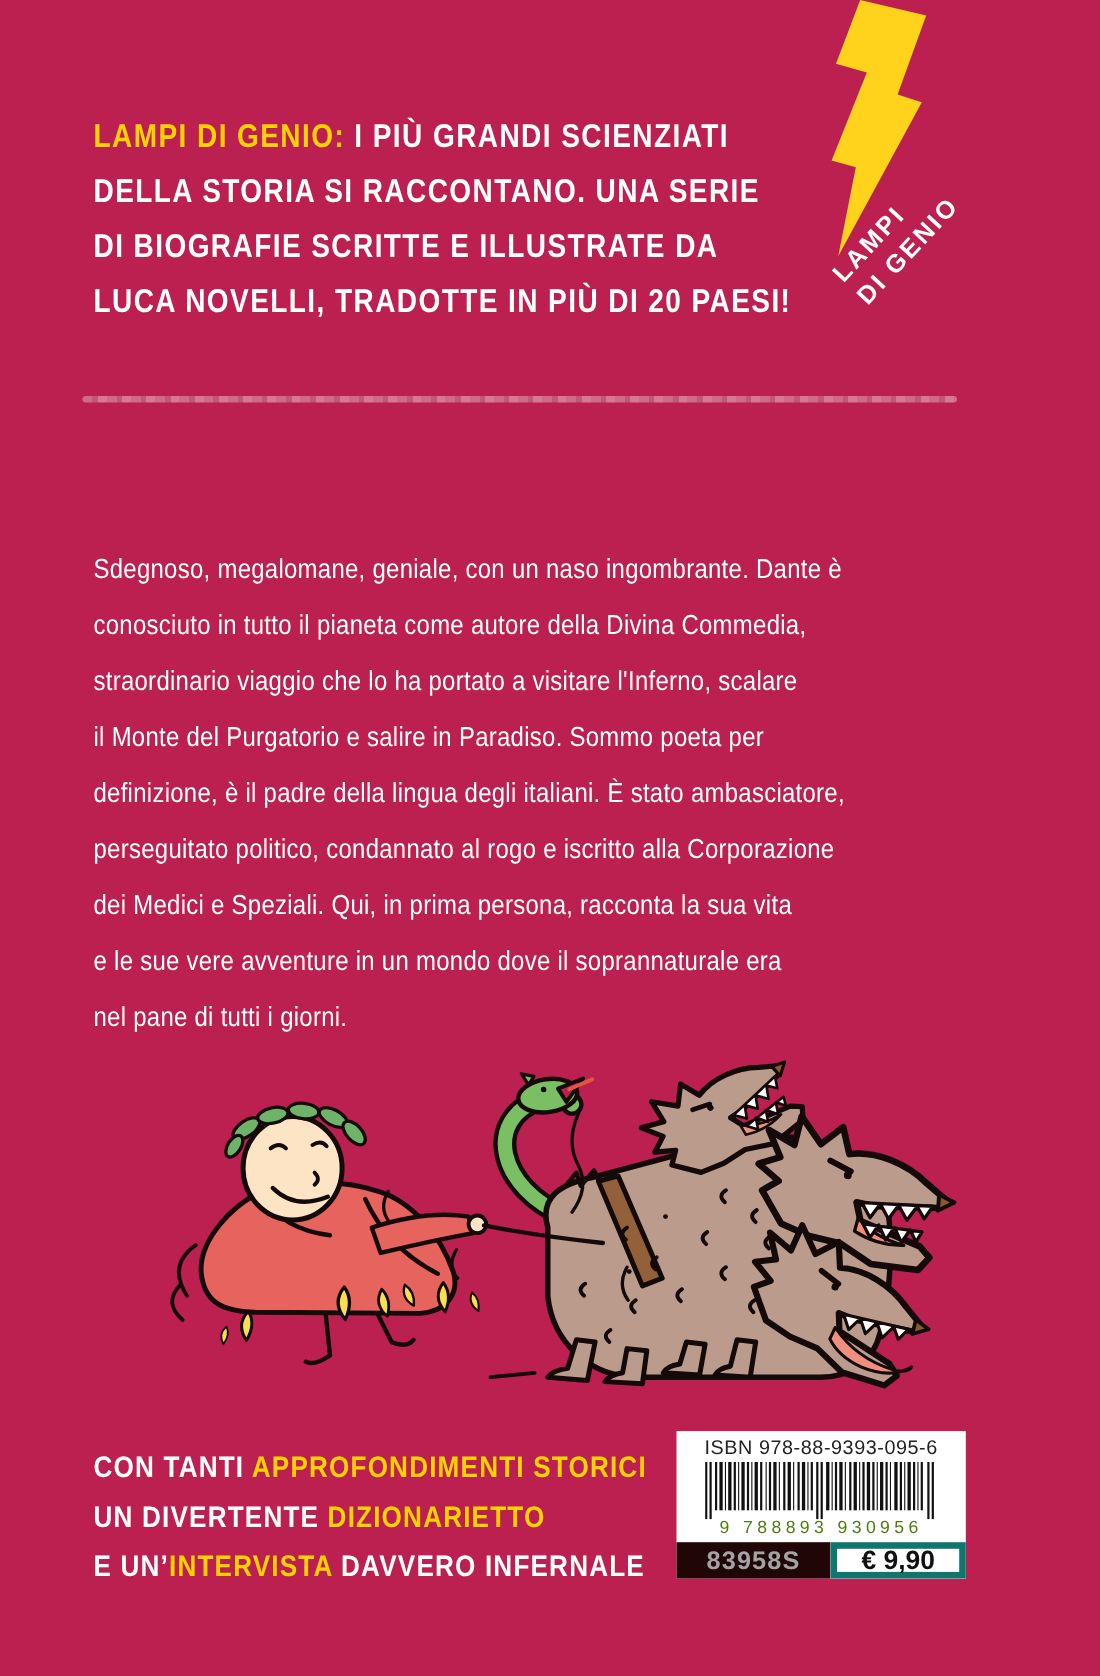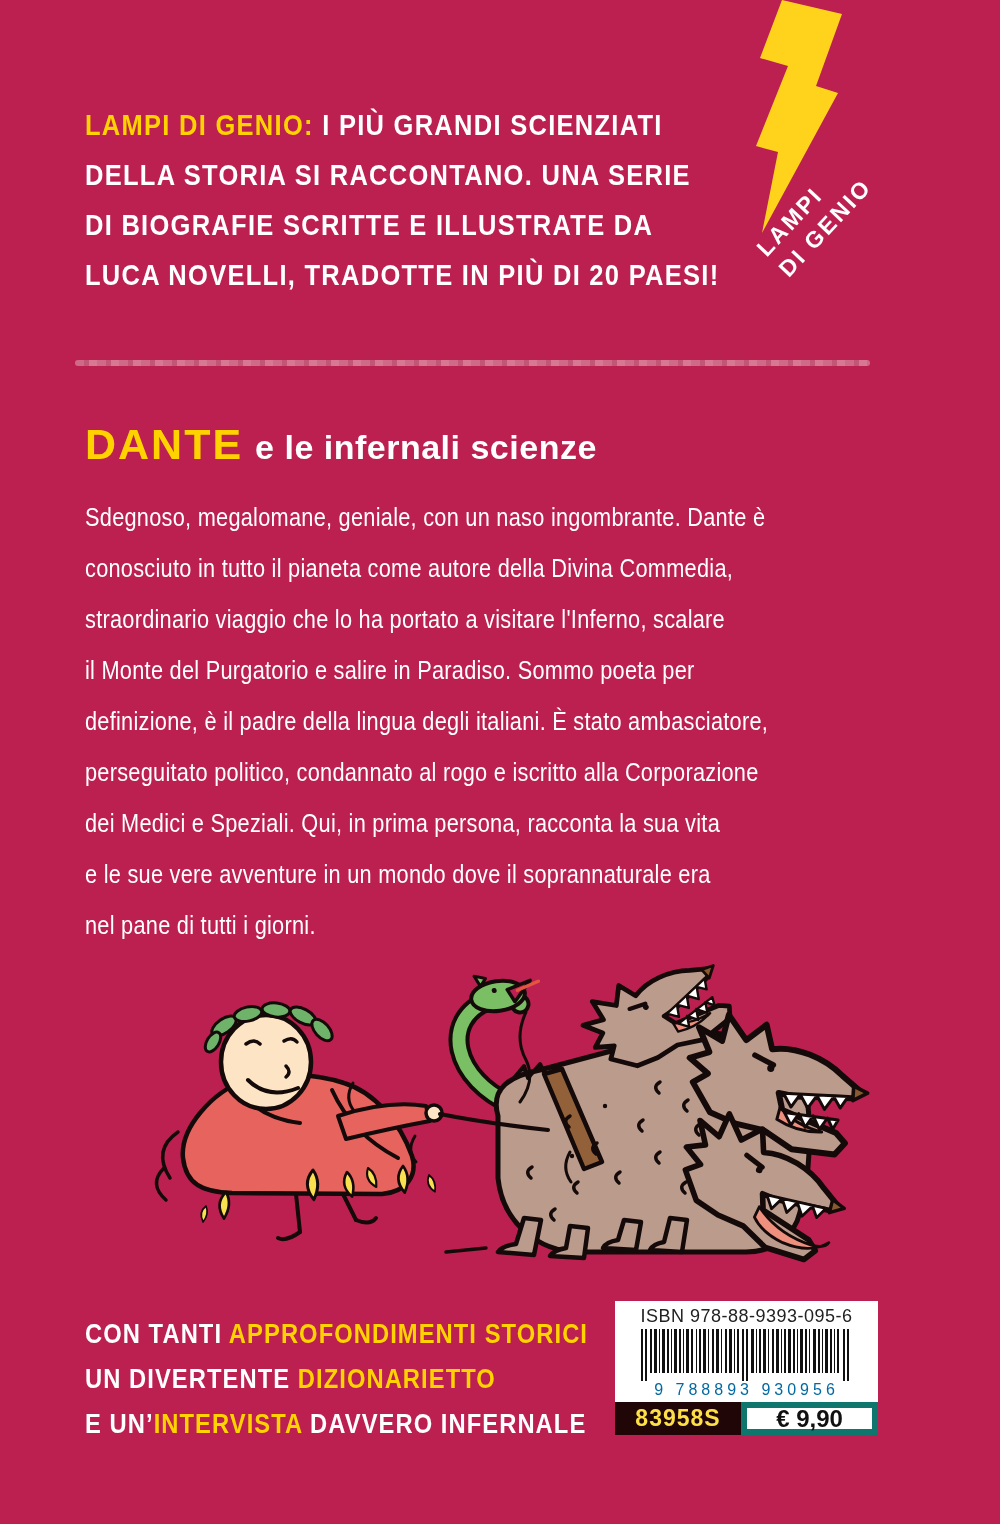--- a/index.html
+++ b/index.html
@@ -38,23 +38,23 @@
   
   .features{position:absolute;left:85px;top:1312px;font-weight:700;font-size:27px;
             line-height:45px;letter-spacing:1.2px;white-space:nowrap;color:#fff;
             transform:scaleX(.88);transform-origin:left top;}
 
   
   .barcode-box{position:absolute;left:615px;top:1301px;width:263px;height:134px;background:#fff;
                display:flex;flex-direction:column;}
   .isbn{font-size:18px;color:#222;text-align:center;margin-top:5px;letter-spacing:.5px;}
   .bars{display:block;margin:2px auto 0 auto;}
-  .digits{font-size:16px;color:#0369a1;text-align:center;letter-spacing:4px;margin-top:-4px;}
+  .digits{font-size:16px;color:#4d7c0f;text-align:center;letter-spacing:4px;margin-top:-4px;}
   .tagrow{margin-top:auto;height:33px;display:flex;}
-  .edition{width:126px;background:#200606;color:#fde047;font-weight:700;font-size:23px;
+  .edition{width:140px;background:#200606;color:#a3a3a3;font-weight:700;font-size:23px;
            display:flex;align-items:center;justify-content:center;letter-spacing:1px;}
   .price{flex:1;background:#fff;border:6px solid #0f766e;color:#111;font-weight:700;font-size:24px;
          display:flex;align-items:center;justify-content:center;}
 </style>
 </head>
 <body>
 
 <div class="cover">
 
   <svg class="bolt" width="140" height="245" viewBox="0 0 140 245">
@@ -67,23 +67,20 @@
 
   <div class="blurb">
     <div><span class="yellow">LAMPI DI GENIO:</span><span> I PIÙ GRANDI SCIENZIATI</span></div>
     <div>DELLA STORIA SI RACCONTANO. UNA SERIE</div>
     <div>DI BIOGRAFIE SCRITTE E ILLUSTRATE DA</div>
     <div>LUCA NOVELLI, TRADOTTE IN PIÙ DI 20 PAESI!</div>
   </div>
 
   <div class="divider"></div>
 
-  <div class="title">
-    <span class="name">DANTE</span><span class="sub">e le infernali scienze</span>
-  </div>
 
   <div class="desc">
     <div>Sdegnoso, megalomane, geniale, con un naso ingombrante. Dante è</div>
     <div>conosciuto in tutto il pianeta come autore della Divina Commedia,</div>
     <div>straordinario viaggio che lo ha portato a visitare l'Inferno, scalare</div>
     <div>il Monte del Purgatorio e salire in Paradiso. Sommo poeta per</div>
     <div>definizione, è il padre della lingua degli italiani. È stato ambasciatore,</div>
     <div>perseguitato politico, condannato al rogo e iscritto alla Corporazione</div>
     <div>dei Medici e Speziali. Qui, in prima persona, racconta la sua vita</div>
     <div>e le sue vere avventure in un mondo dove il soprannaturale era</div>

